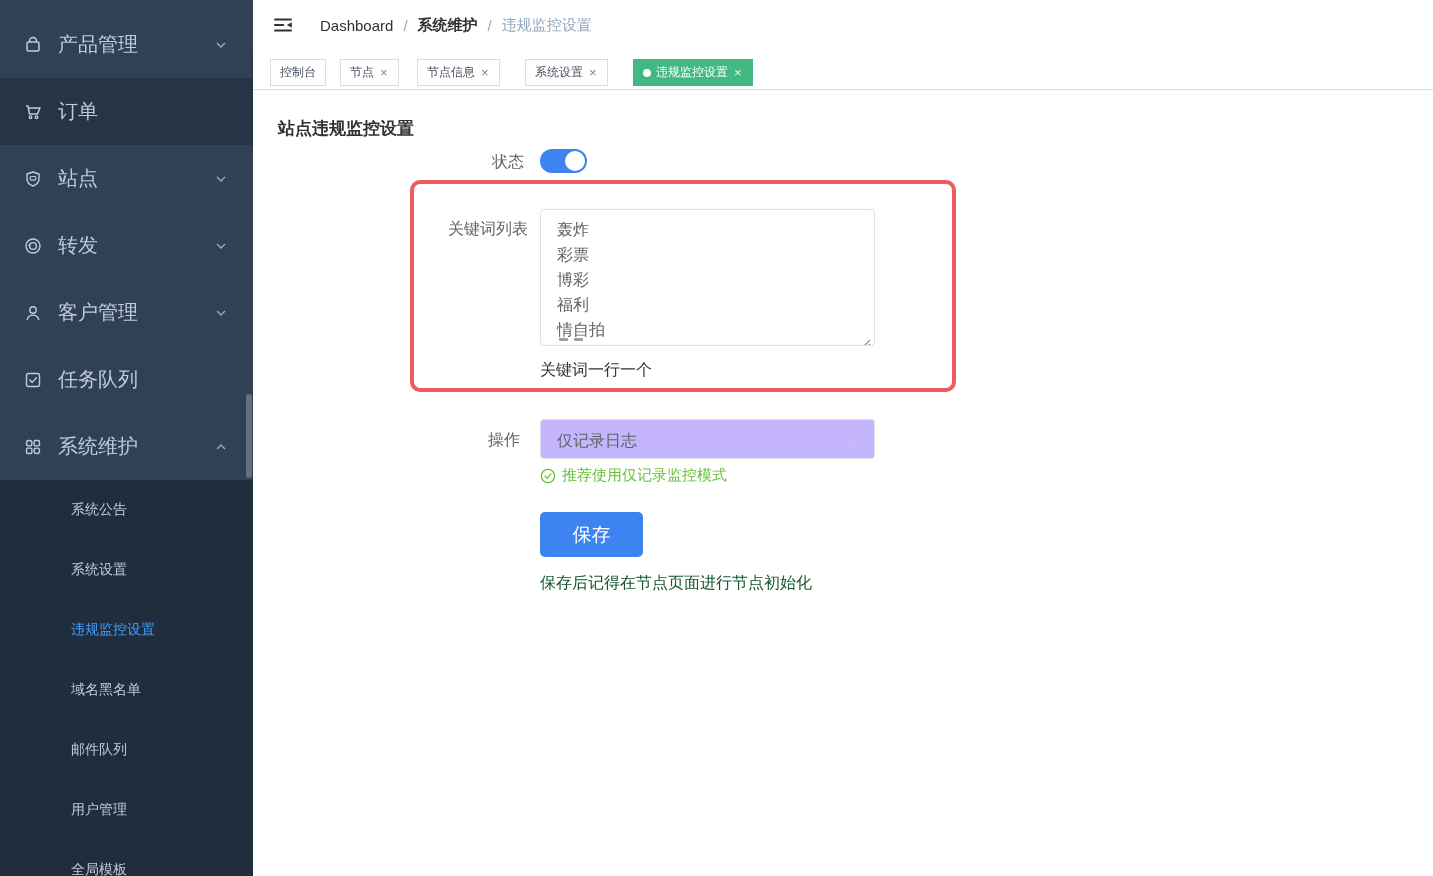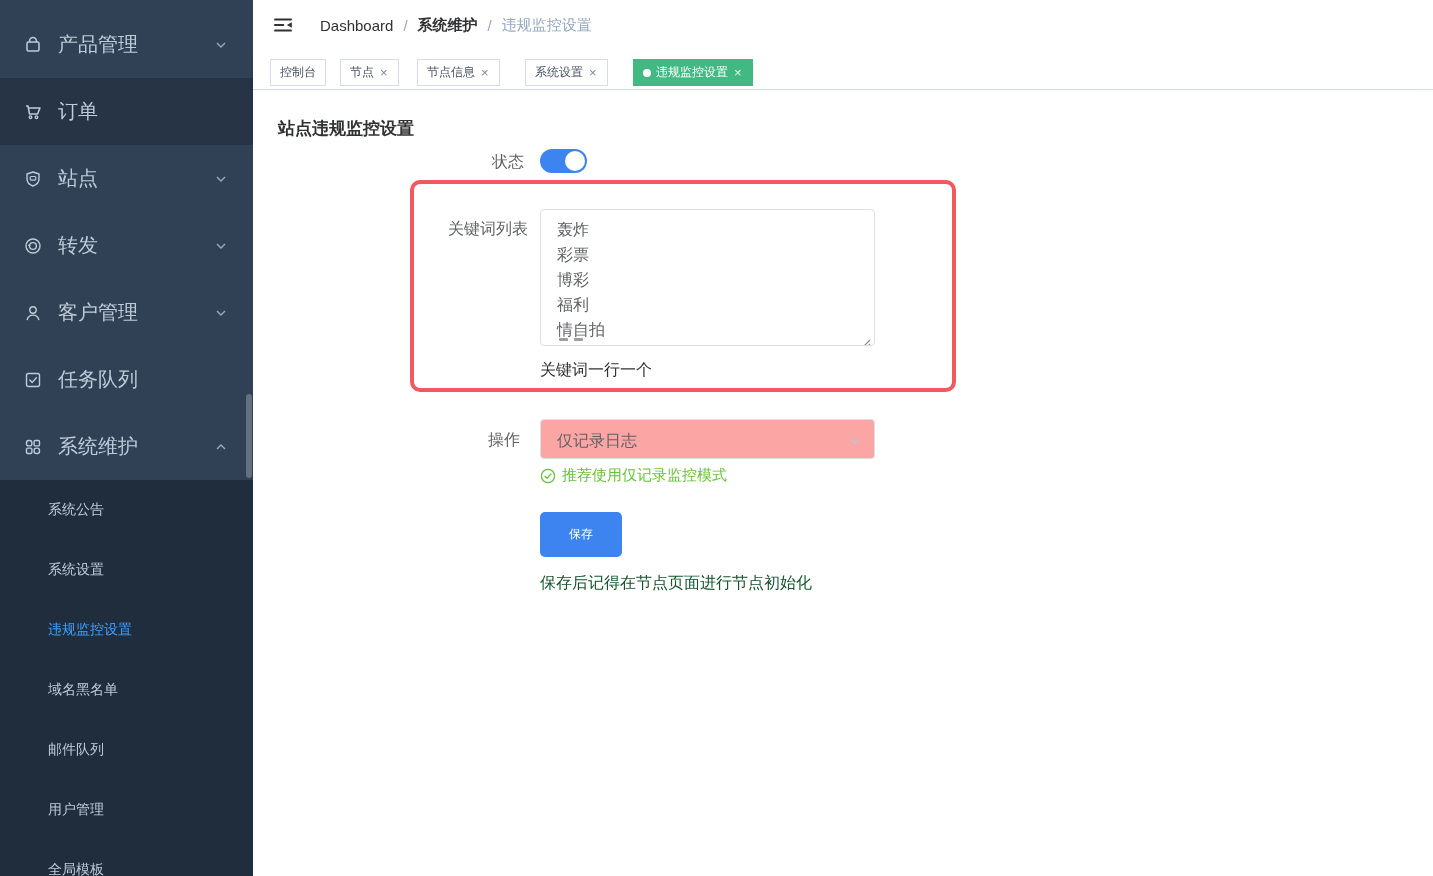--- a/index.html
+++ b/index.html
@@ -11,21 +11,21 @@
   .sidebar { position:absolute; left:0; top:0; width:253px; height:876px;
     background:#304156; overflow:hidden; }
   .menu-item { position:absolute; left:0; width:253px; height:67px;
     display:flex; align-items:center; color:#bfcbd9; font-size:20px; cursor:pointer; }
   .menu-item.hovered { background:#263445; }
   .menu-item .mi-icon { position:absolute; left:24px; width:18px; height:18px; display:flex; }
   .menu-item .mi-label { position:absolute; left:58px; }
   .menu-item .mi-arrow { position:absolute; right:26px; width:12px; height:12px; opacity:.75; display:flex; }
   .submenu { position:absolute; left:0; top:480px; width:253px; height:396px; background:#1f2d3d; }
   .sub-item { position:absolute; left:0; width:276px; height:60px; display:flex;
-    align-items:center; padding-left:48px; color:#bfcbd9; font-size:14px; cursor:pointer; }
+    align-items:center; padding-left:71px; color:#bfcbd9; font-size:14px; cursor:pointer; }
   .sub-item.active { color:#409eff; }
   .side-scrollbar { position:absolute; right:1px; top:394px; width:6px; height:84px;
     background:rgba(255,255,255,.25); border-radius:3px; }
 
   
   .navbar { position:absolute; left:253px; top:0; width:1180px; height:57px; background:#fff;
     border-bottom:1px solid #f2f3f5; }
   .hamburger { position:absolute; left:17px; top:11px; width:26px; height:28px;
     display:flex; align-items:center; justify-content:center; cursor:pointer; }
   .breadcrumb { position:absolute; left:67px; top:0; height:51px; display:flex;
@@ -66,30 +66,30 @@
     border:1px solid #dcdfe6; border-radius:4px; background:#fff; overflow:hidden;
     padding:7px 27px 0 16px; font-size:16px; color:#606266; line-height:25px; cursor:text; }
   .kw-line { display:block; }
   .kw-partial { position:absolute; left:18px; top:128px; display:flex; gap:6px; }
   .kw-partial i { width:9px; height:3px; background:#9a9da3; border-radius:1px; }
   .resize-handle { position:absolute; right:3px; bottom:3px; width:12px; height:12px; }
 
   .field-hint { position:absolute; left:540px; top:360px; font-size:16px; color:#303133; }
 
   .select { position:absolute; left:540px; top:419px; width:335px; height:40px;
-    border:1px solid #dcdfe6; border-radius:4px; background:#fca5a5; display:flex;
+    border:1px solid #dcdfe6; border-radius:4px; background:#c4b5fd; display:flex;
     align-items:center; padding:4px 12px 0 16px; font-size:16px; color:#606266; cursor:pointer; }
   .select .sel-arrow { margin-left:auto; width:14px; height:14px; display:flex; }
 
   .success-tip { position:absolute; left:540px; top:466px; display:flex; align-items:center;
     gap:6px; font-size:15px; color:#67c23a; }
   .success-tip .tip-icon { width:16px; height:16px; display:flex; }
 
-  .save-btn { position:absolute; left:540px; top:512px; width:82px; height:45px;
-    background:#3d84f0; color:#fff; font-size:12px; border:none; border-radius:5px;
+  .save-btn { position:absolute; left:540px; top:512px; width:103px; height:45px;
+    background:#3d84f0; color:#fff; font-size:19px; border:none; border-radius:5px;
     cursor:pointer; font-family:inherit; }
 
   .save-note { position:absolute; left:540px; top:573px; font-size:16px; color:#14532d; font-weight:500; }
 </style>
 </head>
 <body>
 
 <div class="app">
 
   <nav class="sidebar">

